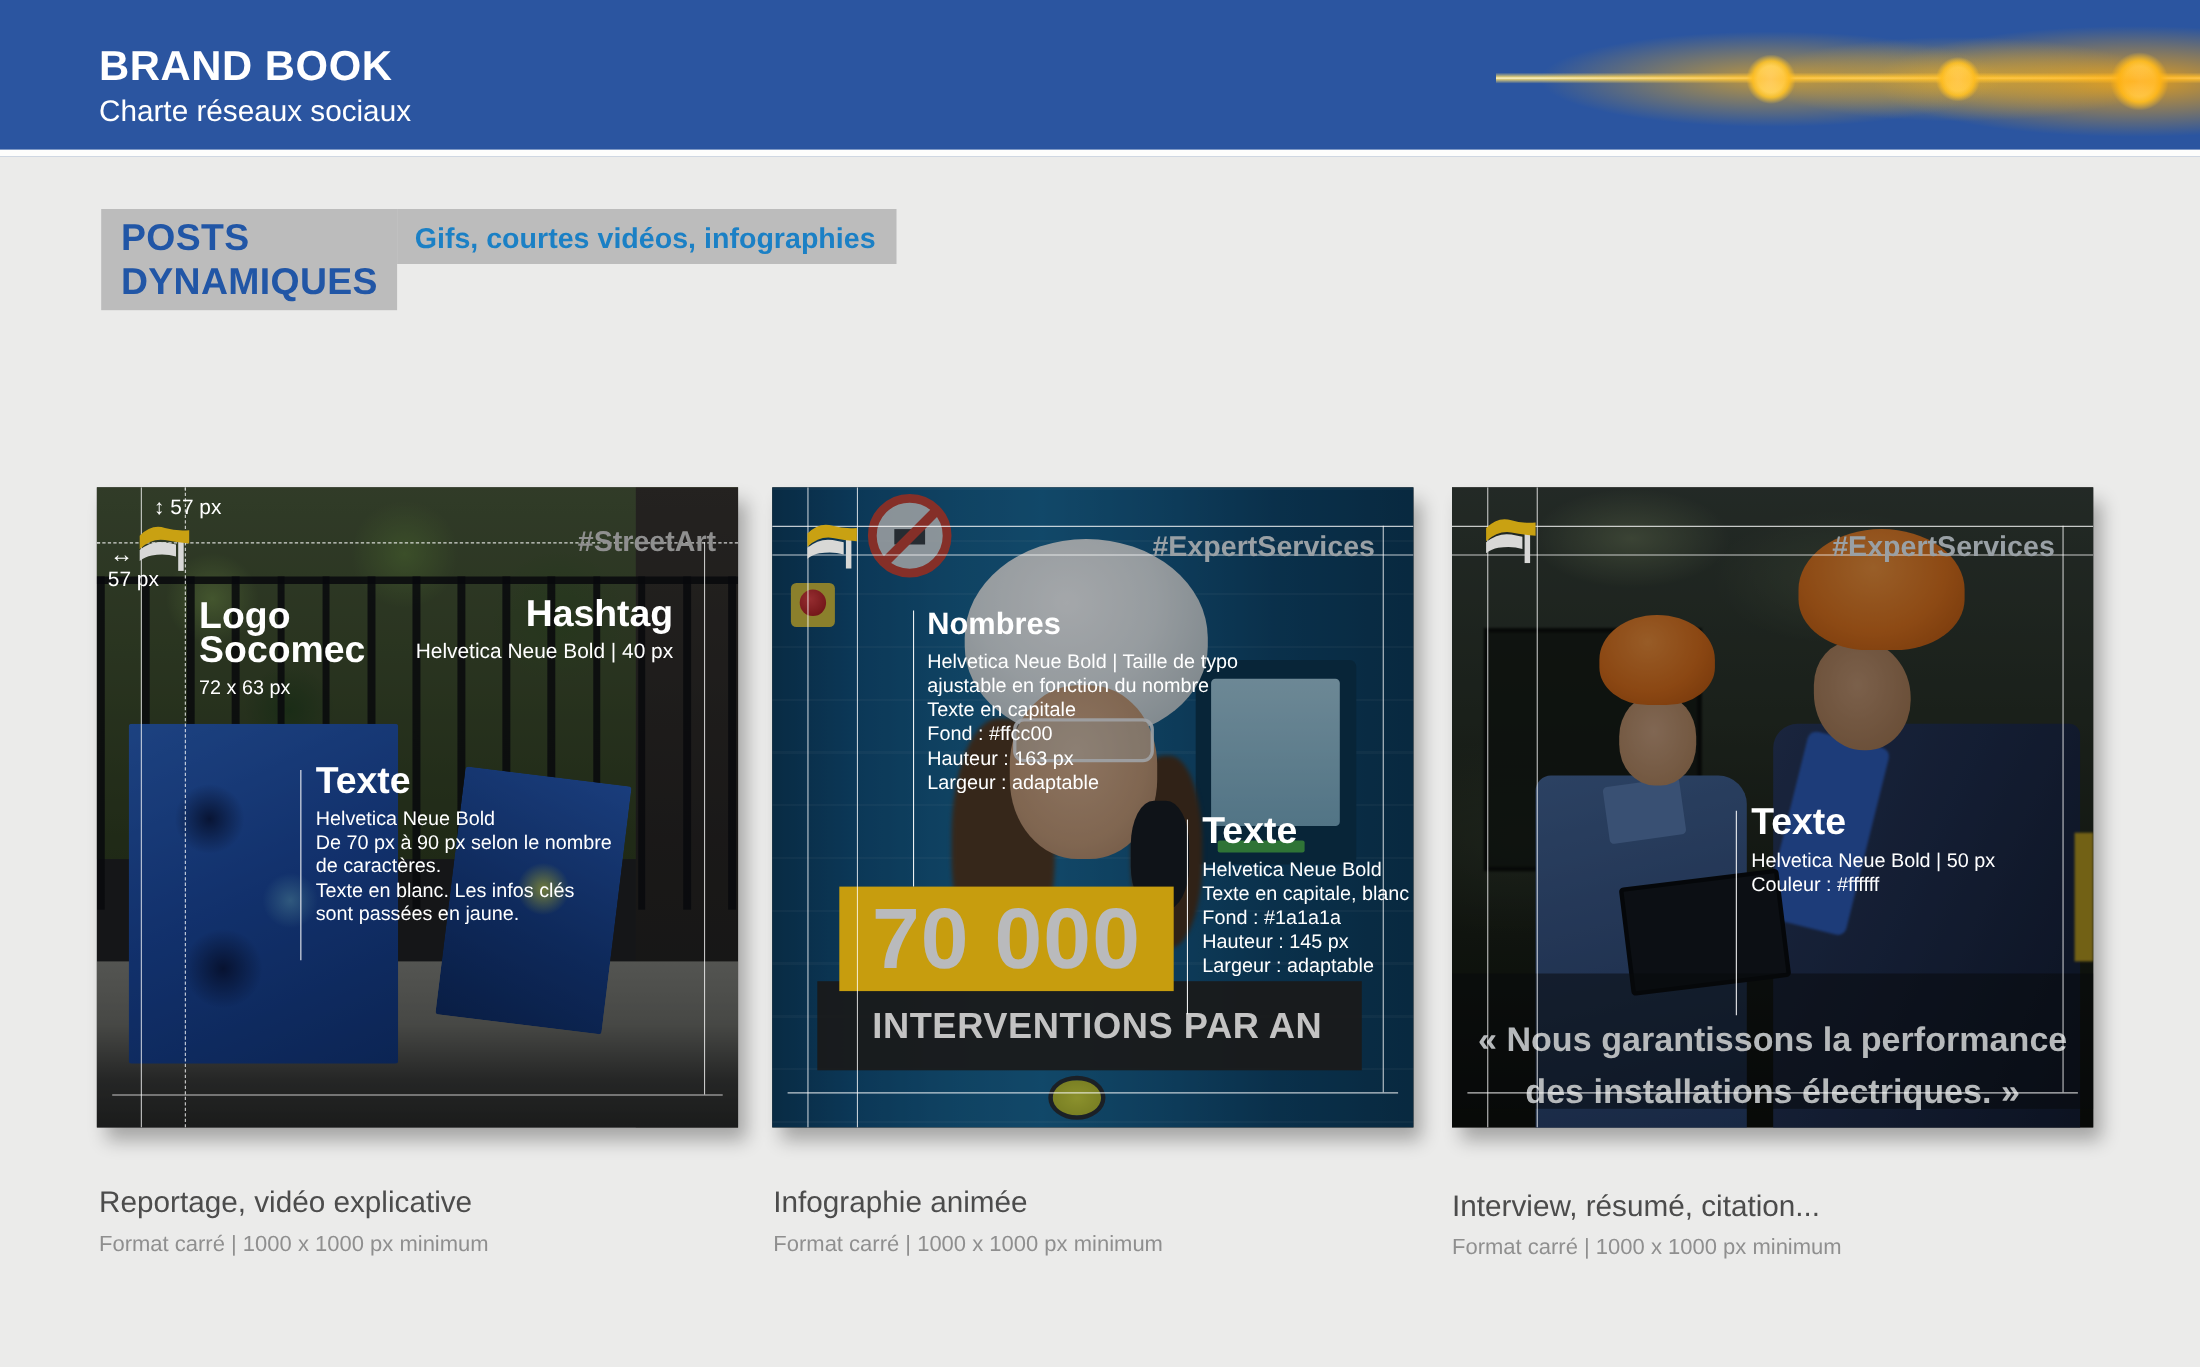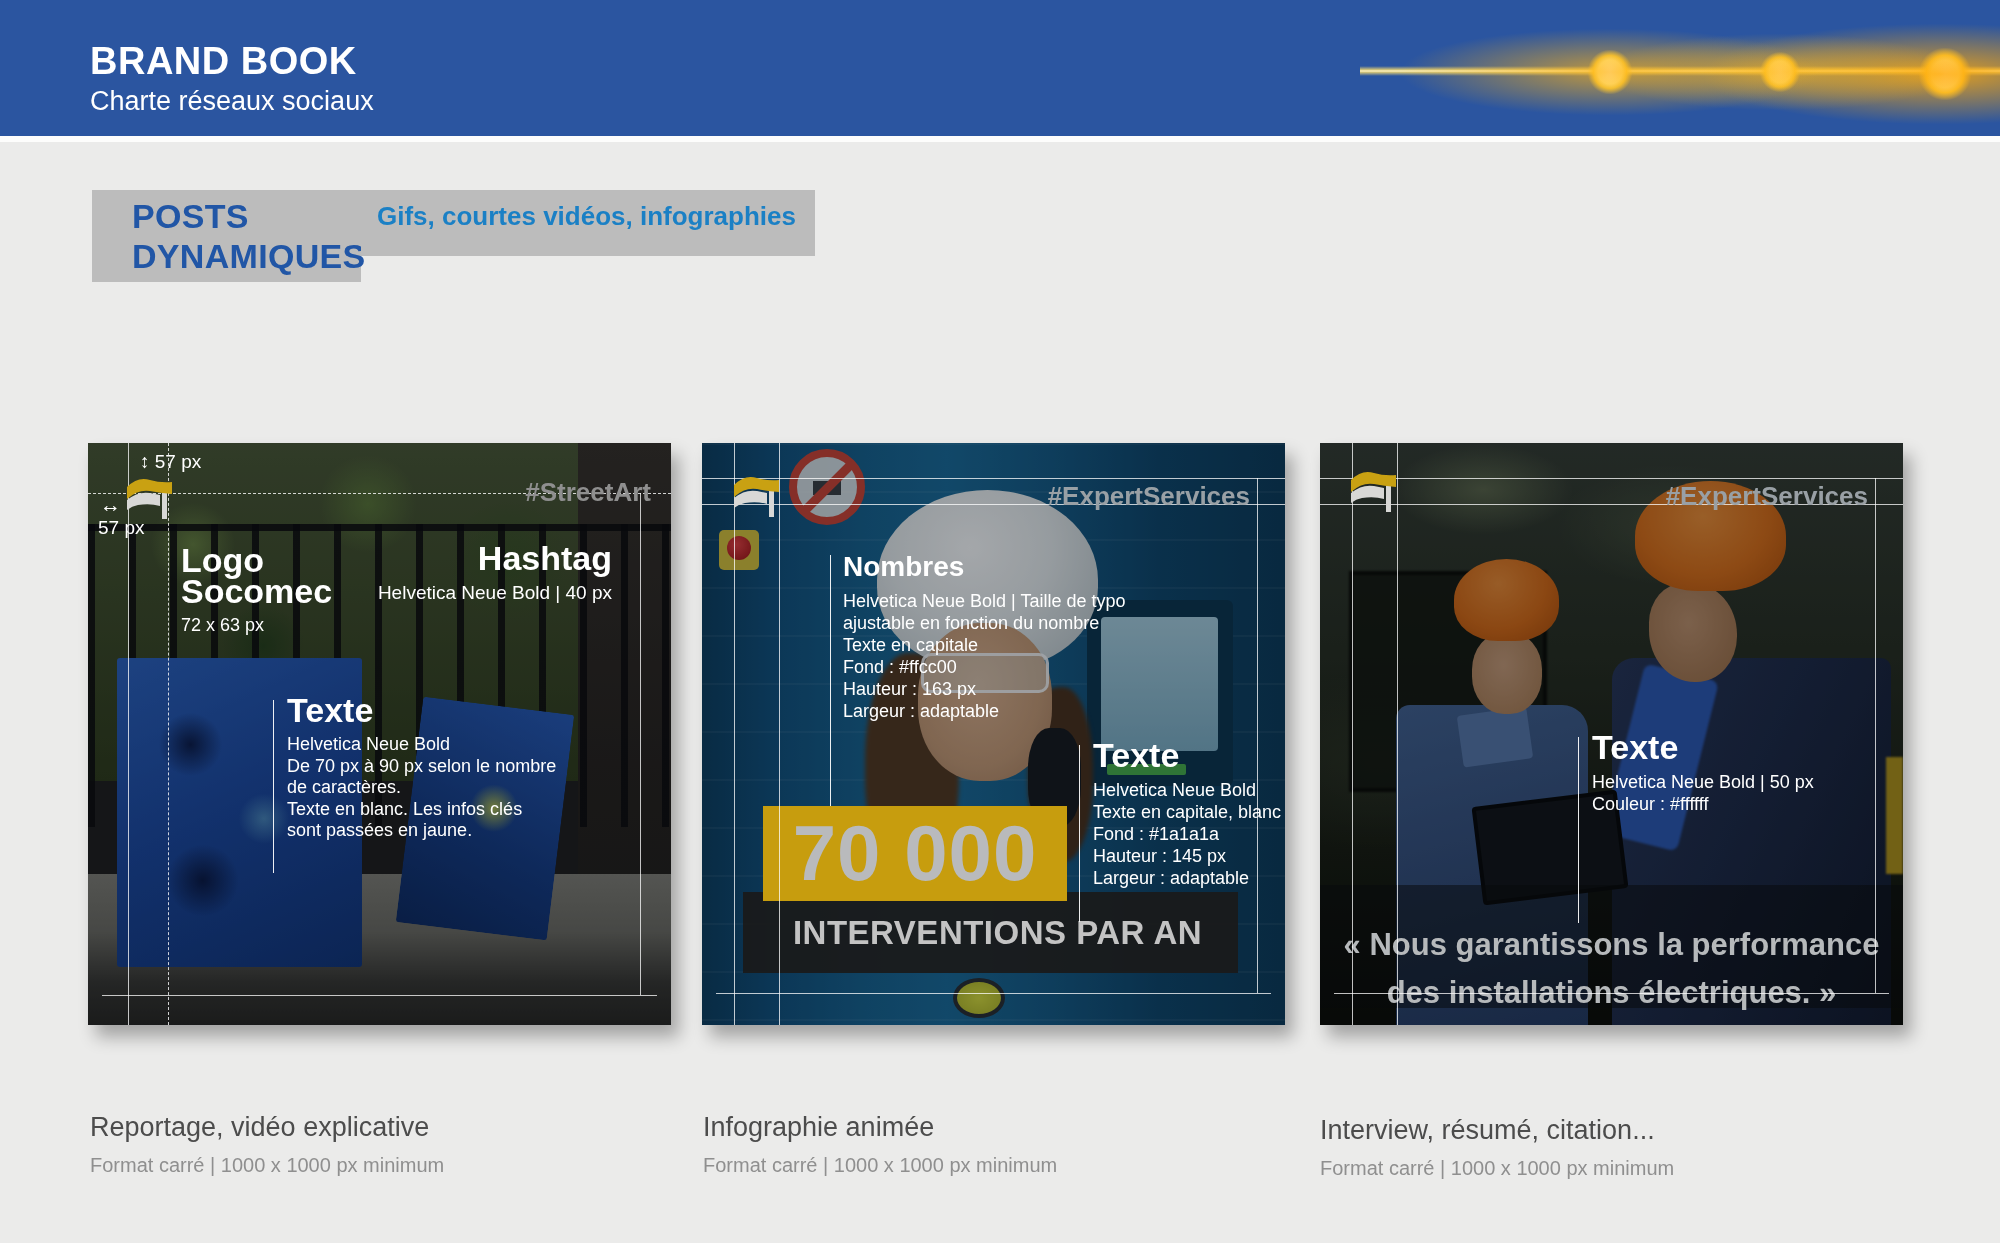--- a/index.html
+++ b/index.html
@@ -17,22 +17,22 @@
       radial-gradient(circle 30px at 250px 72px, #ffffff, #ffef9e 40%, rgba(255,210,60,.9) 55%, rgba(255,190,20,0) 75%),
       radial-gradient(circle 27px at 420px 72px, #ffffff, #ffef9e 40%, rgba(255,210,60,.9) 55%, rgba(255,190,20,0) 75%),
       radial-gradient(circle 34px at 585px 74px, #ffffff, #ffef9e 40%, rgba(255,210,60,.95) 55%, rgba(255,190,20,0) 78%),
       linear-gradient(to bottom, rgba(255,220,90,0) 46.5%, rgba(255,225,110,.85) 49.3%, #fff8d8 50%, rgba(255,225,110,.85) 50.7%, rgba(255,220,90,0) 53.5%); }
   .brand-title { position:absolute; left:90px; top:40px; color:#ffffff; font-size:38px; font-weight:bold; letter-spacing:.5px; }
   .brand-sub { position:absolute; left:90px; top:86px; color:#ffffff; font-size:27px; }
 
   
   .section-label { position:absolute; left:92px; top:190px; }
   .sec-box-main { position:absolute; left:0; top:0; width:269px; height:92px; background:#bcbcbc; padding:6px 0 0 18px; }
-  .sec-box-main div { color:#2156a6; font-size:34px; font-weight:bold; line-height:40px; letter-spacing:.3px;margin-left:22px; }
-  .sec-box-tag { position:absolute; left:269px; top:0; width:454px; height:66px; background:#bcbcbc;
+  .sec-box-main div { color:#2156a6; font-size:34px; font-weight:bold; line-height:40px; letter-spacing:.3px; }
+  .sec-box-tag { position:absolute; left:269px; top:0; width:454px; height:50px; background:#bcbcbc;
     color:#1b80c5; font-size:26px; font-weight:bold; padding:11px 12px 0 16px; }
 
   
   .card { position:absolute; top:443px; width:583px; height:582px; overflow:hidden;
     box-shadow:8px 12px 16px rgba(0,0,0,.30); background:#222; }
   .card1 { left:88px; } .card2 { left:702px; } .card3 { left:1320px; }
   .photo, .photo > div { position:absolute; }
   .photo { inset:0; z-index:1; }
   .overlay { position:absolute; inset:0; z-index:2; background:rgba(2,6,10,.40); }
 
@@ -146,21 +146,21 @@
   .c2-darkbox { position:absolute; z-index:3; left:41px; top:449px; width:495px; height:81px; background:rgba(26,26,26,.93);
     display:flex; align-items:center; justify-content:center; }
   .c2-number-caption { font-size:33px; font-weight:bold; color:#c3c3c3; letter-spacing:.5px; padding-left:14px; }
 
   
   .c3-band { position:absolute; z-index:3; left:0; top:442px; width:100%; height:123px; background:rgba(8,10,12,.52); }
   .c3-quote { position:absolute; z-index:4; left:0; top:478px; width:100%; text-align:center;
     font-size:31px; font-weight:bold; line-height:48px; color:#b6b9bb; }
 
   
-  .caption { position:absolute; z-index:1;margin-top:34px; }
+  .caption { position:absolute; z-index:1; }
   .cap-title { font-size:27px; color:#4c4c4c; }
   .cap-format { font-size:20px; color:#8f8f8f; margin-top:11px; }
 </style>
 </head>
 <body>
 
 <div class="page">
 
   <div class="header">
     <div class="flare"></div>

